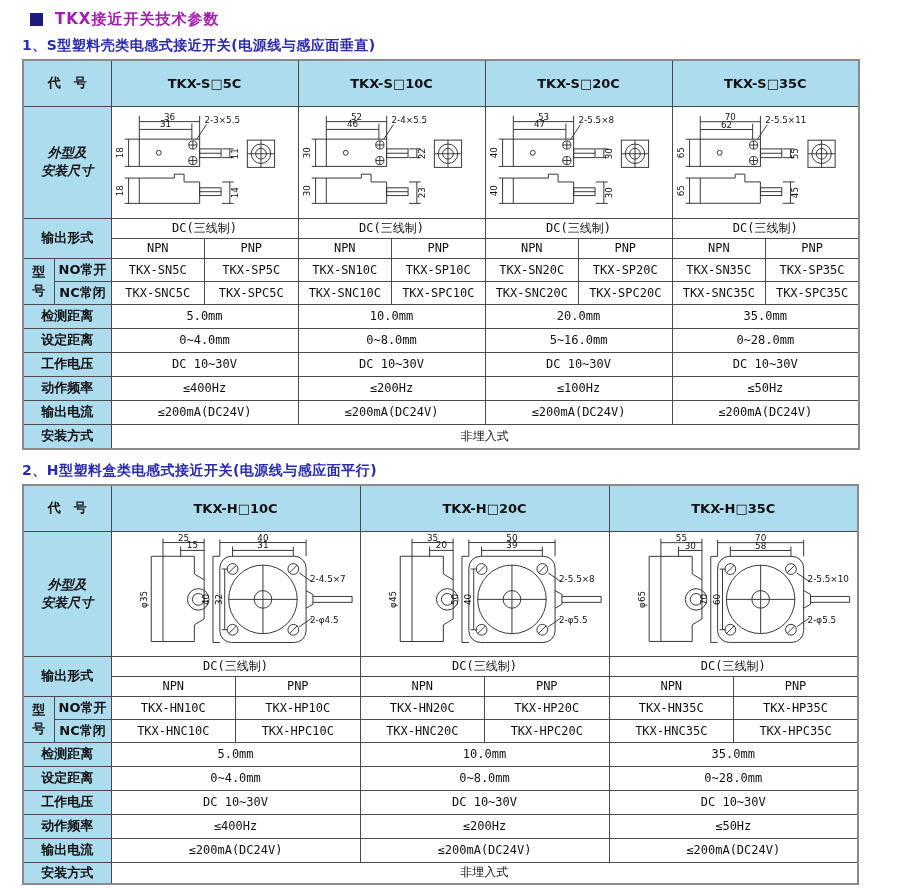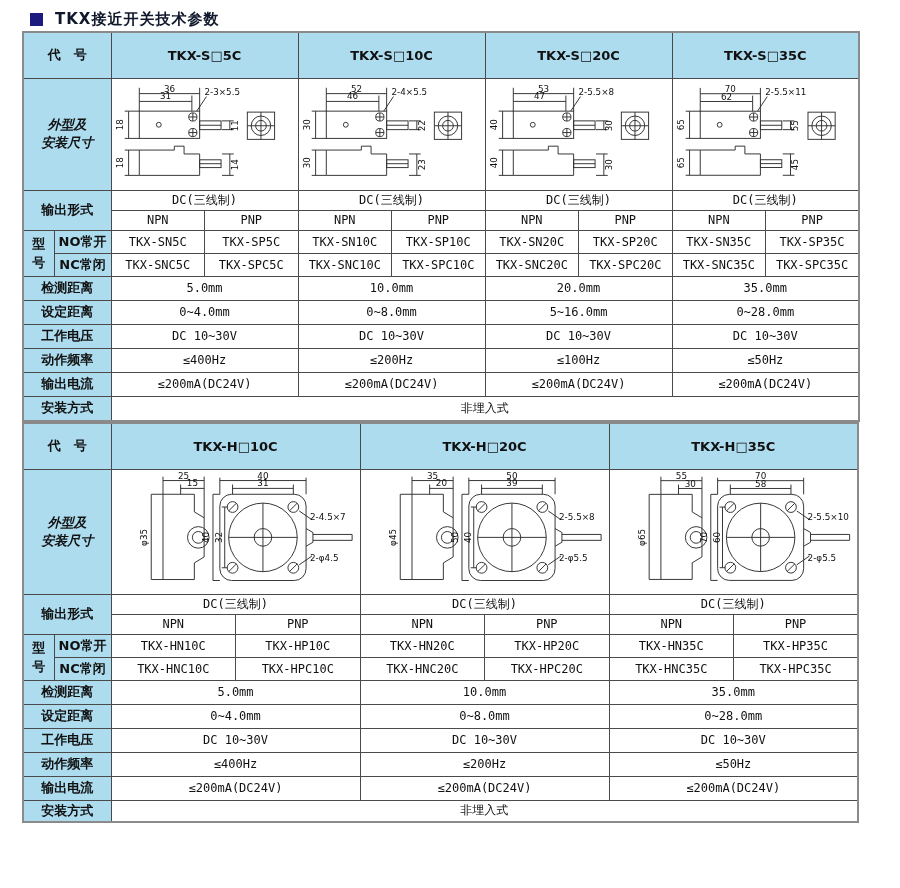--- a/index.html
+++ b/index.html
@@ -5,21 +5,21 @@
   * { box-sizing: border-box; }
   html,body { margin:0; padding:0; }
   body {
     width:900px; height:888px; background:#ffffff; color:#111;
     font-family:"DejaVu Sans","Liberation Sans",sans-serif;
     overflow:hidden;
   }
   .page { padding:6px 0 0 22px; }
   .title-row { display:flex; align-items:center; gap:12px; margin:4px 0 2px 8px; }
   .bullet { width:13px; height:13px; background:#1c1c7e; flex:none; }
-  .page-title { font-size:15px; font-weight:bold; color:#0f172a; letter-spacing:1px; }
+  .page-title { font-size:15px; font-weight:bold; color:#a21caf; letter-spacing:1px; }
   .section-heading { font-size:14px; font-weight:bold; color:#2a2ab0; margin:8px 0 4px 0; letter-spacing:0.5px; }
   table.spec { border-collapse:collapse; table-layout:fixed; background:#fff; border:2px solid #8a8a8a;padding-left:44px; }
   .spec td {
     border:1px solid #4a4a4a; text-align:center; vertical-align:middle;
     padding:0 2px; font-size:12px;
     font-family:"DejaVu Sans Mono","Liberation Mono",monospace;
     overflow:hidden;
   }
   .spec td.lbl {
     background:#aedcef; font-weight:bold; font-size:13px;
@@ -129,20 +129,21 @@
   </defs>
 </svg>
 
 <div class="page">
 
   <div class="title-row">
     <span class="bullet"></span>
     <span class="page-title">TKX接近开关技术参数</span>
   </div>
 
+  <div class="section-heading">1、S型塑料壳类电感式接近开关(电源线与感应面垂直)</div>
 
   <table class="spec" style="width:836px">
     <colgroup>
       <col style="width:31px">
         <col style="width:57px">
       <col style="width:93.5px">
         <col style="width:93.5px">
         <col style="width:93.5px">
         <col style="width:93.5px">
       <col style="width:93.5px">
@@ -285,20 +286,21 @@
       <td colspan="2">≤200mA(DC24V)</td>
       <td colspan="2">≤200mA(DC24V)</td>
     </tr>
     <tr class="rh25">
       <td colspan="2" class="lbl">安装方式</td>
       <td colspan="8">非埋入式</td>
     </tr>
   </tbody>
     </table>
 
+  <div class="section-heading mt">2、H型塑料盒类电感式接近开关(电源线与感应面平行)</div>
 
   <table class="spec" style="width:835px">
     <colgroup>
       <col style="width:31px">
         <col style="width:57px">
       <col style="width:124.5px">
         <col style="width:124.5px">
         <col style="width:124.5px">
       <col style="width:124.5px">
         <col style="width:124.5px">

